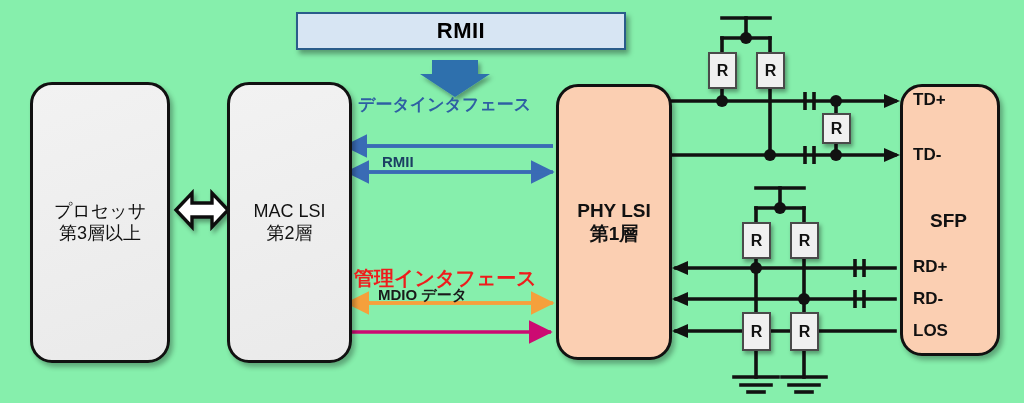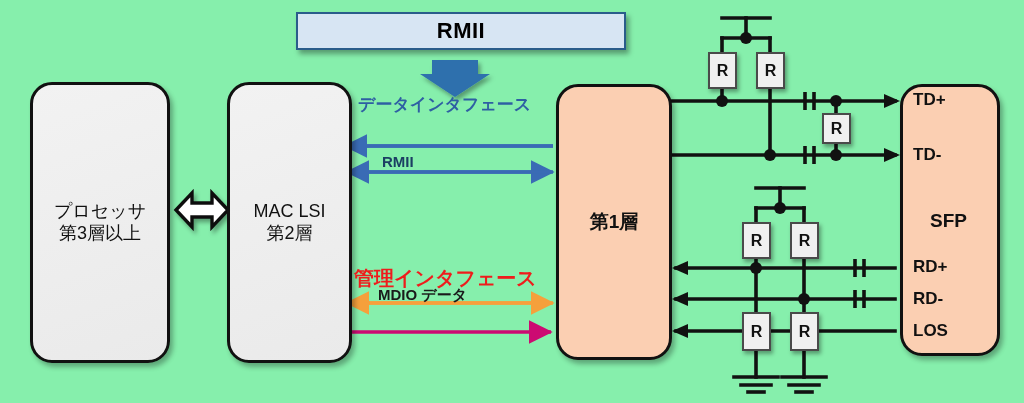--- a/index.html
+++ b/index.html
@@ -175,20 +175,21 @@
 
   <div class="blk blk-grey" style="left:218px;top:82px;width:125px;height:281px;margin-left:9px;">
     <div class="blk-label thin">
       <div>MAC LSI</div>
       <div>第2層</div>
     </div>
   </div>
 
   <div class="blk blk-peach" style="left:556px;top:84px;width:116px;height:276px;">
     <div class="blk-label">
+      <div>PHY LSI</div>
       <div>第1層</div>
     </div>
   </div>
 
   <div class="blk blk-peach" style="left:900px;top:84px;width:100px;height:272px;"></div>
   <div class="sfp-ttl" style="left:930px;top:210px;">SFP</div>
 
   <div class="pin" style="left:913px;top:90px;">TD+</div>
   <div class="pin" style="left:913px;top:145px;text-align:center;">TD-</div>
   <div class="pin" style="left:913px;top:257px;">RD+</div>

